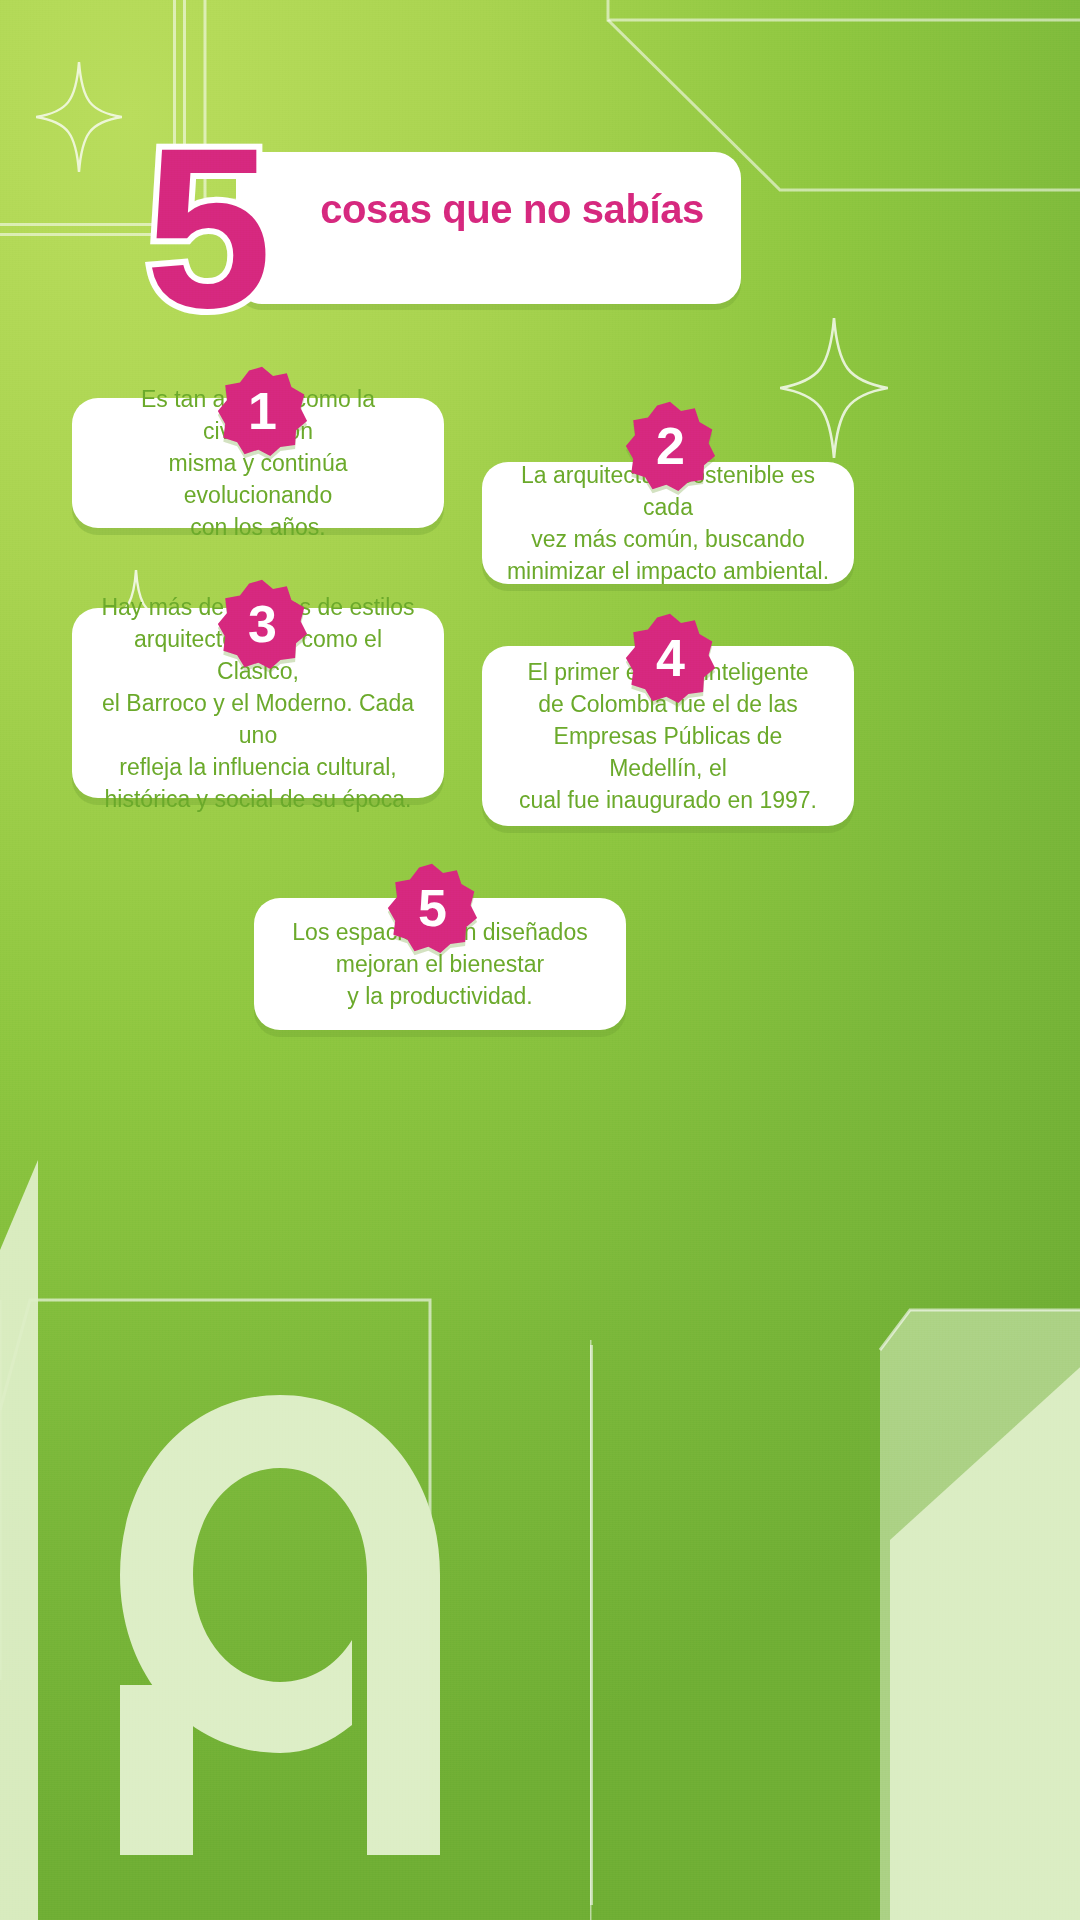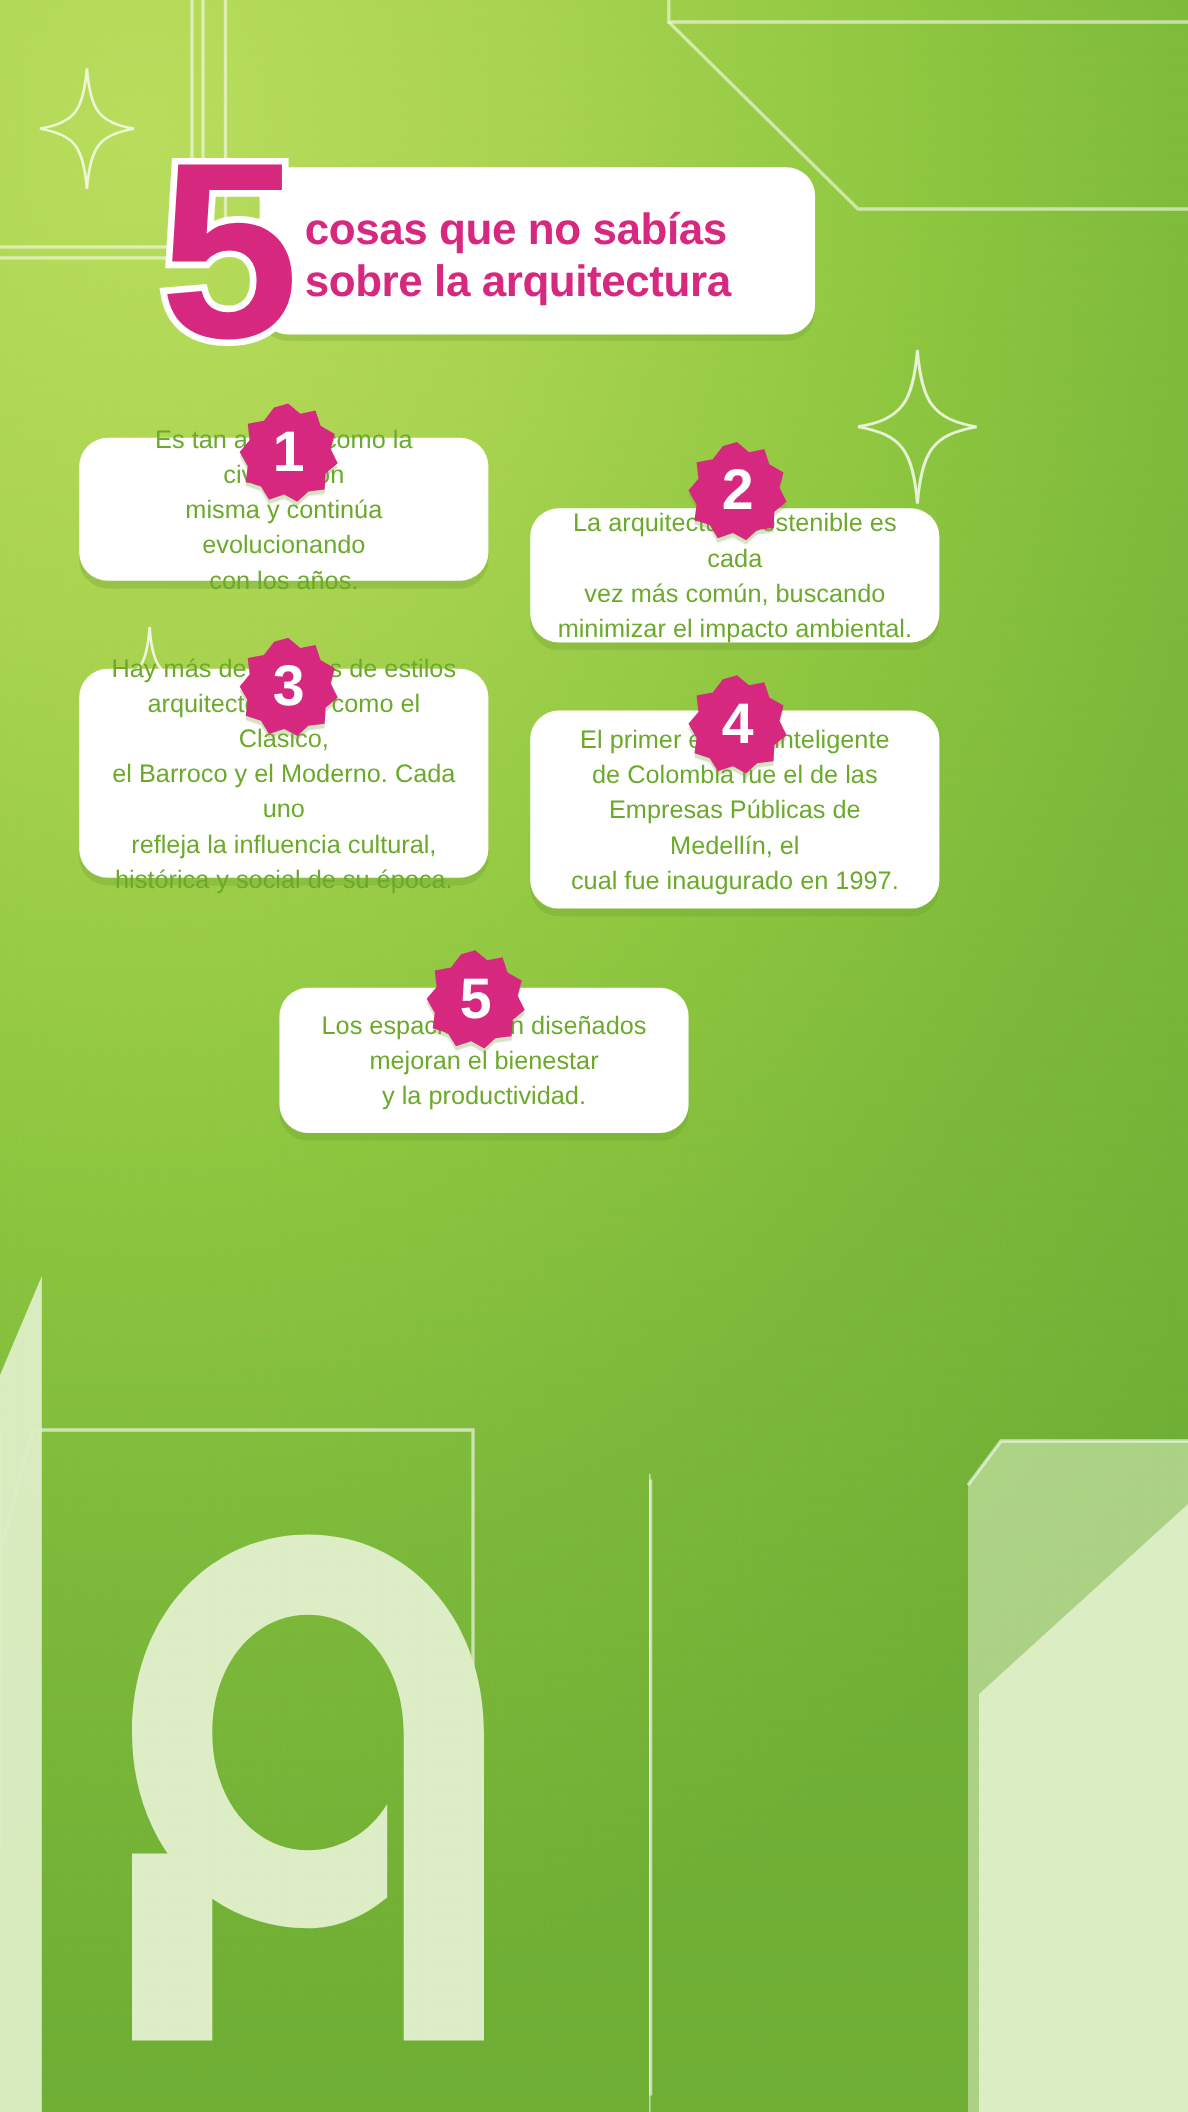--- a/index.html
+++ b/index.html
@@ -56,20 +56,21 @@
   #title-text {
     position: absolute;
     left: 277px;
     top: 186px;
     width: 470px;
     color: #d6287e;
     font-weight: 800;
     font-size: 40px;
     line-height: 47px;
     letter-spacing: -0.4px;
+    text-align: center;
   }
   #big-five {
     position: absolute;
     left: 145px;
     top: 128px;
     color: #d6287e;
     font-size: 228px;
     line-height: 200px;
     font-weight: 800;
     letter-spacing: -8px;
@@ -192,21 +193,20 @@
                  C 25 85 95 10 185 10 Z" fill="#ddeec6"></path>
         <path d="M 25 300 L 98 300 L 98 470 L 25 470 Z" fill="#ddeec6"></path>
       </svg>
     </div>
   </div>
 
   <div id="title-card"></div>
   <div id="big-five">5</div>
   <div id="title-text">
     <div>cosas que no sabías</div>
-    <div>sobre la arquitectura</div>
   </div>
 
   <div class="fact-card" style="left:72px; top:398px; width:372px; height:130px;">
     <div class="fact-text">Es tan antigua como la civilización
 misma y continúa evolucionando
 con los años.</div>
   </div>
   <div class="badge" style="left:216px; top:365px;">
     <svg viewBox="0 0 100 100">
       <path d="M50 2 L62 12 L77 9 L82 24 L96 32 L92 47 L99 61 L87 71 L86 87 L70 89 L59 99 L46 92 L31 97 L23 84 L8 79 L10 64 L2 50 L12 38 L10 22 L26 19 L36 6 Z" fill="#d6287e"></path>

